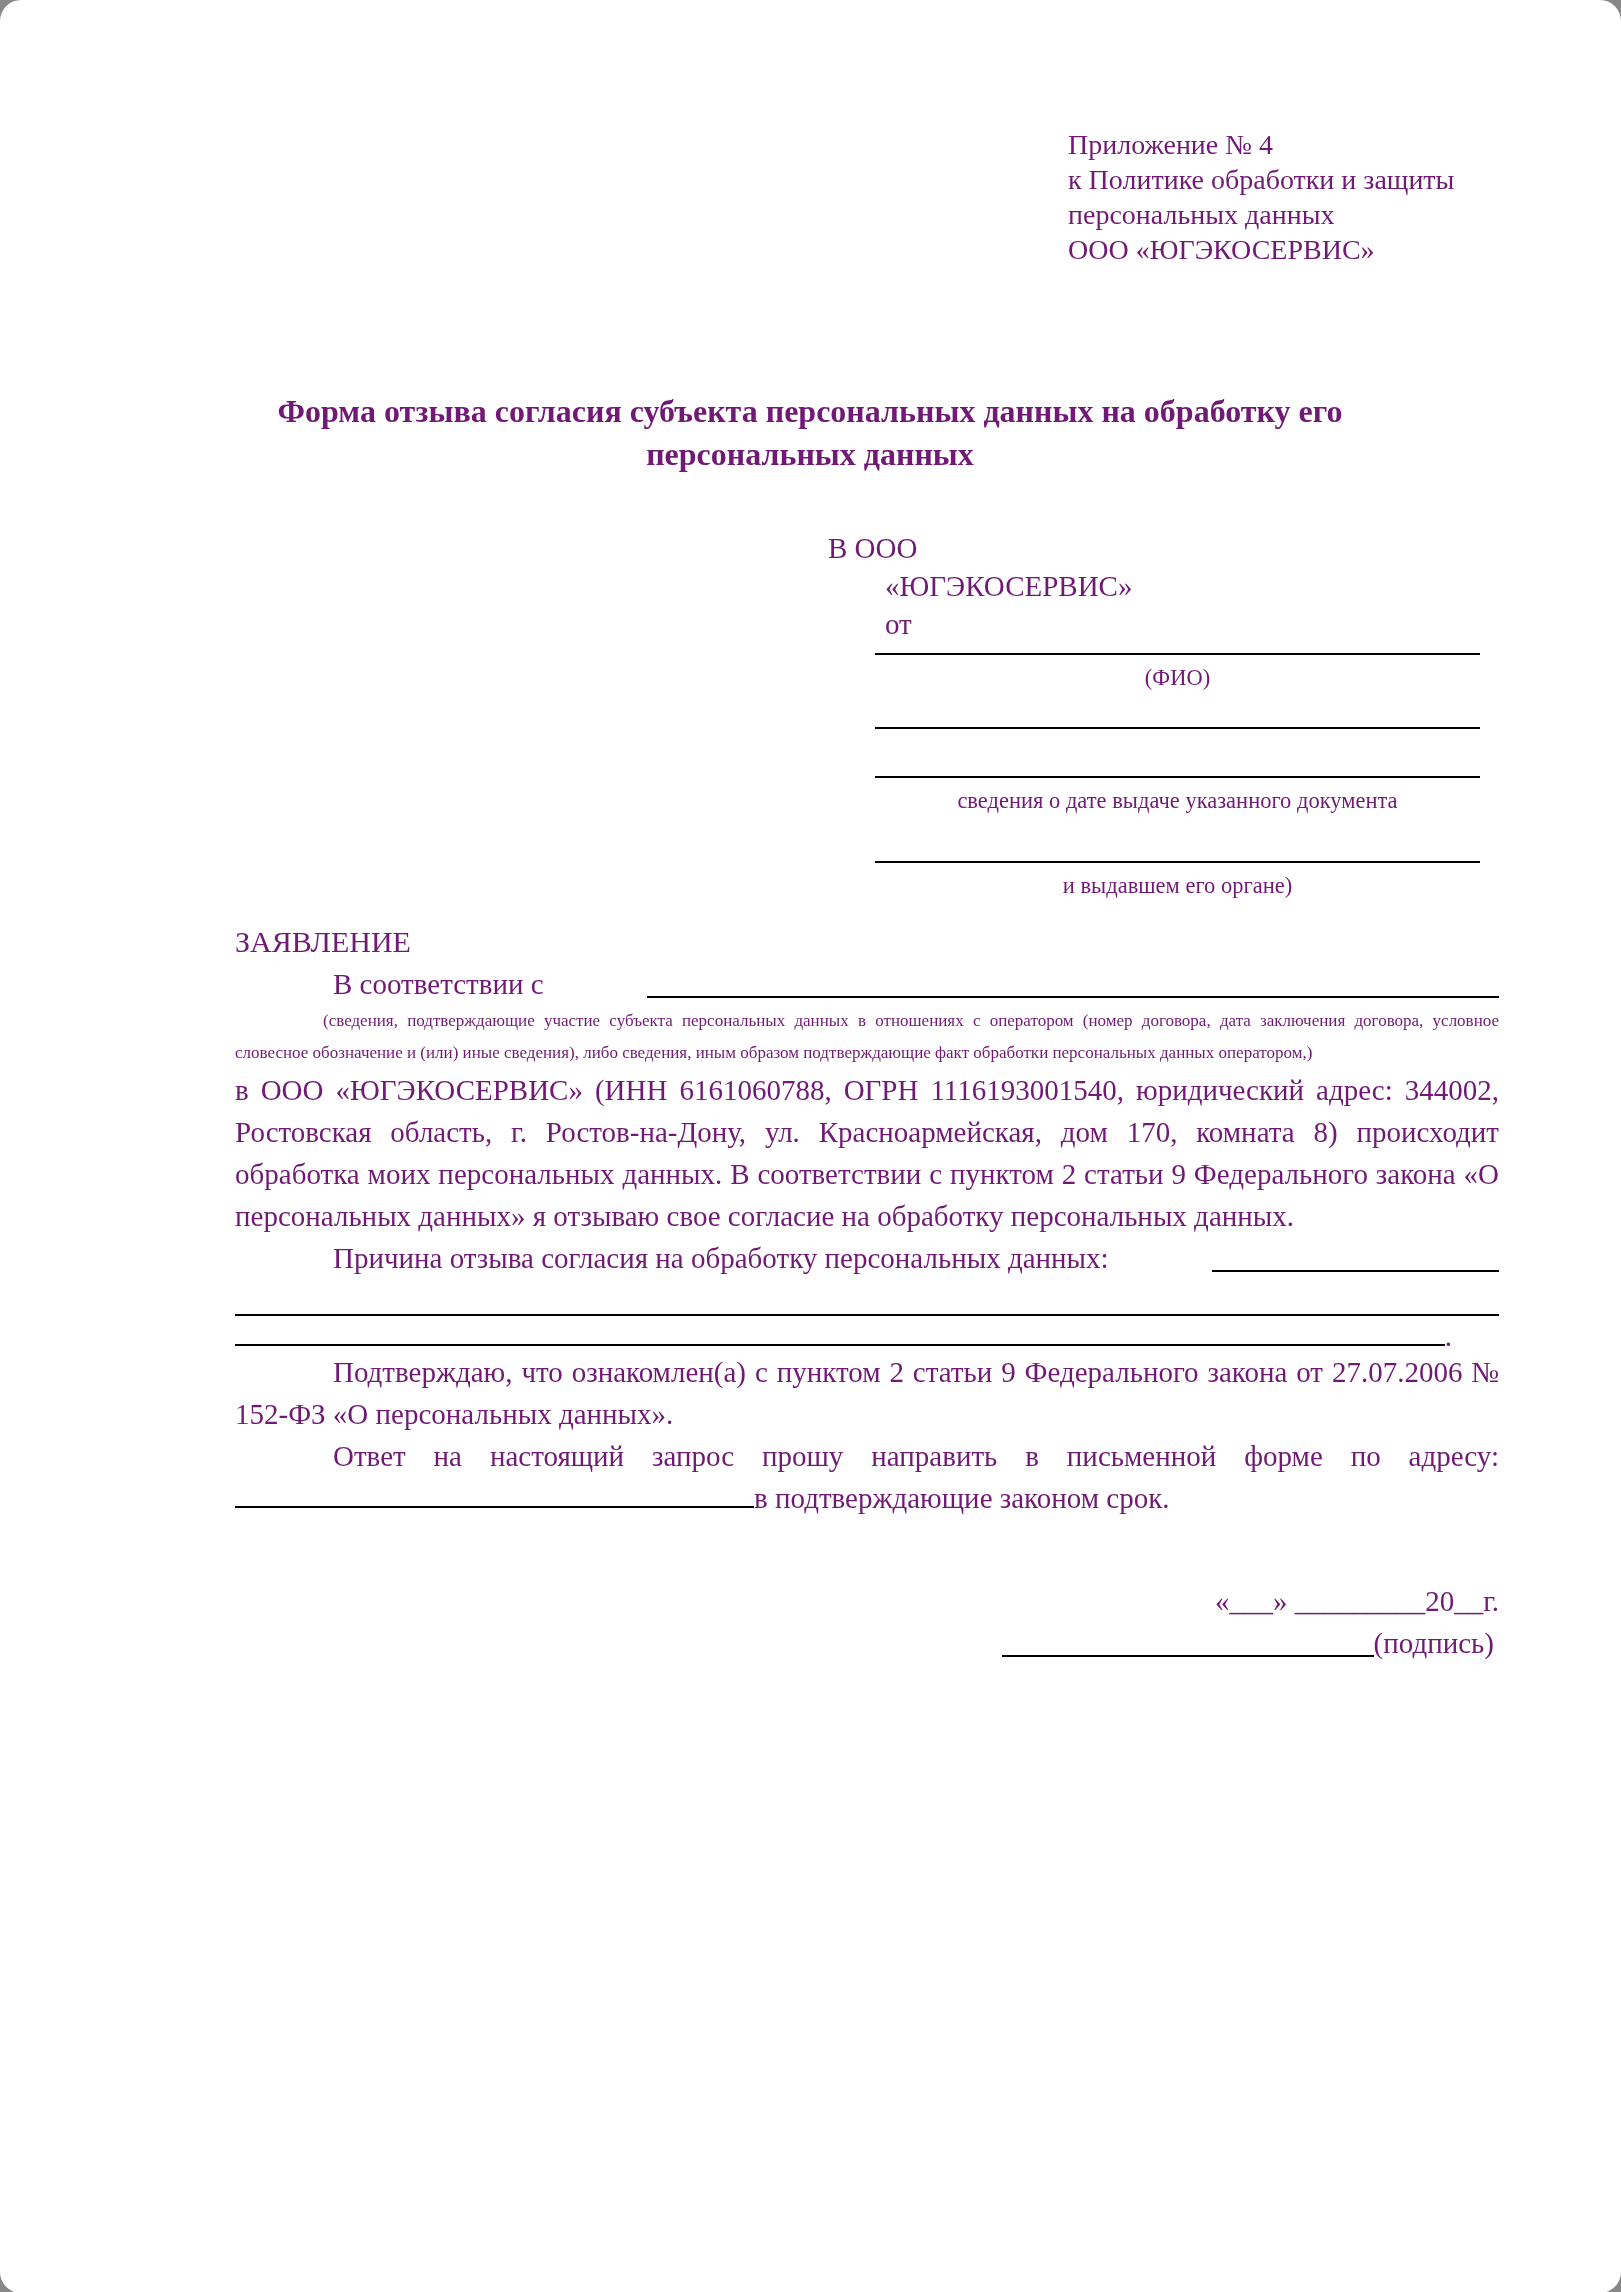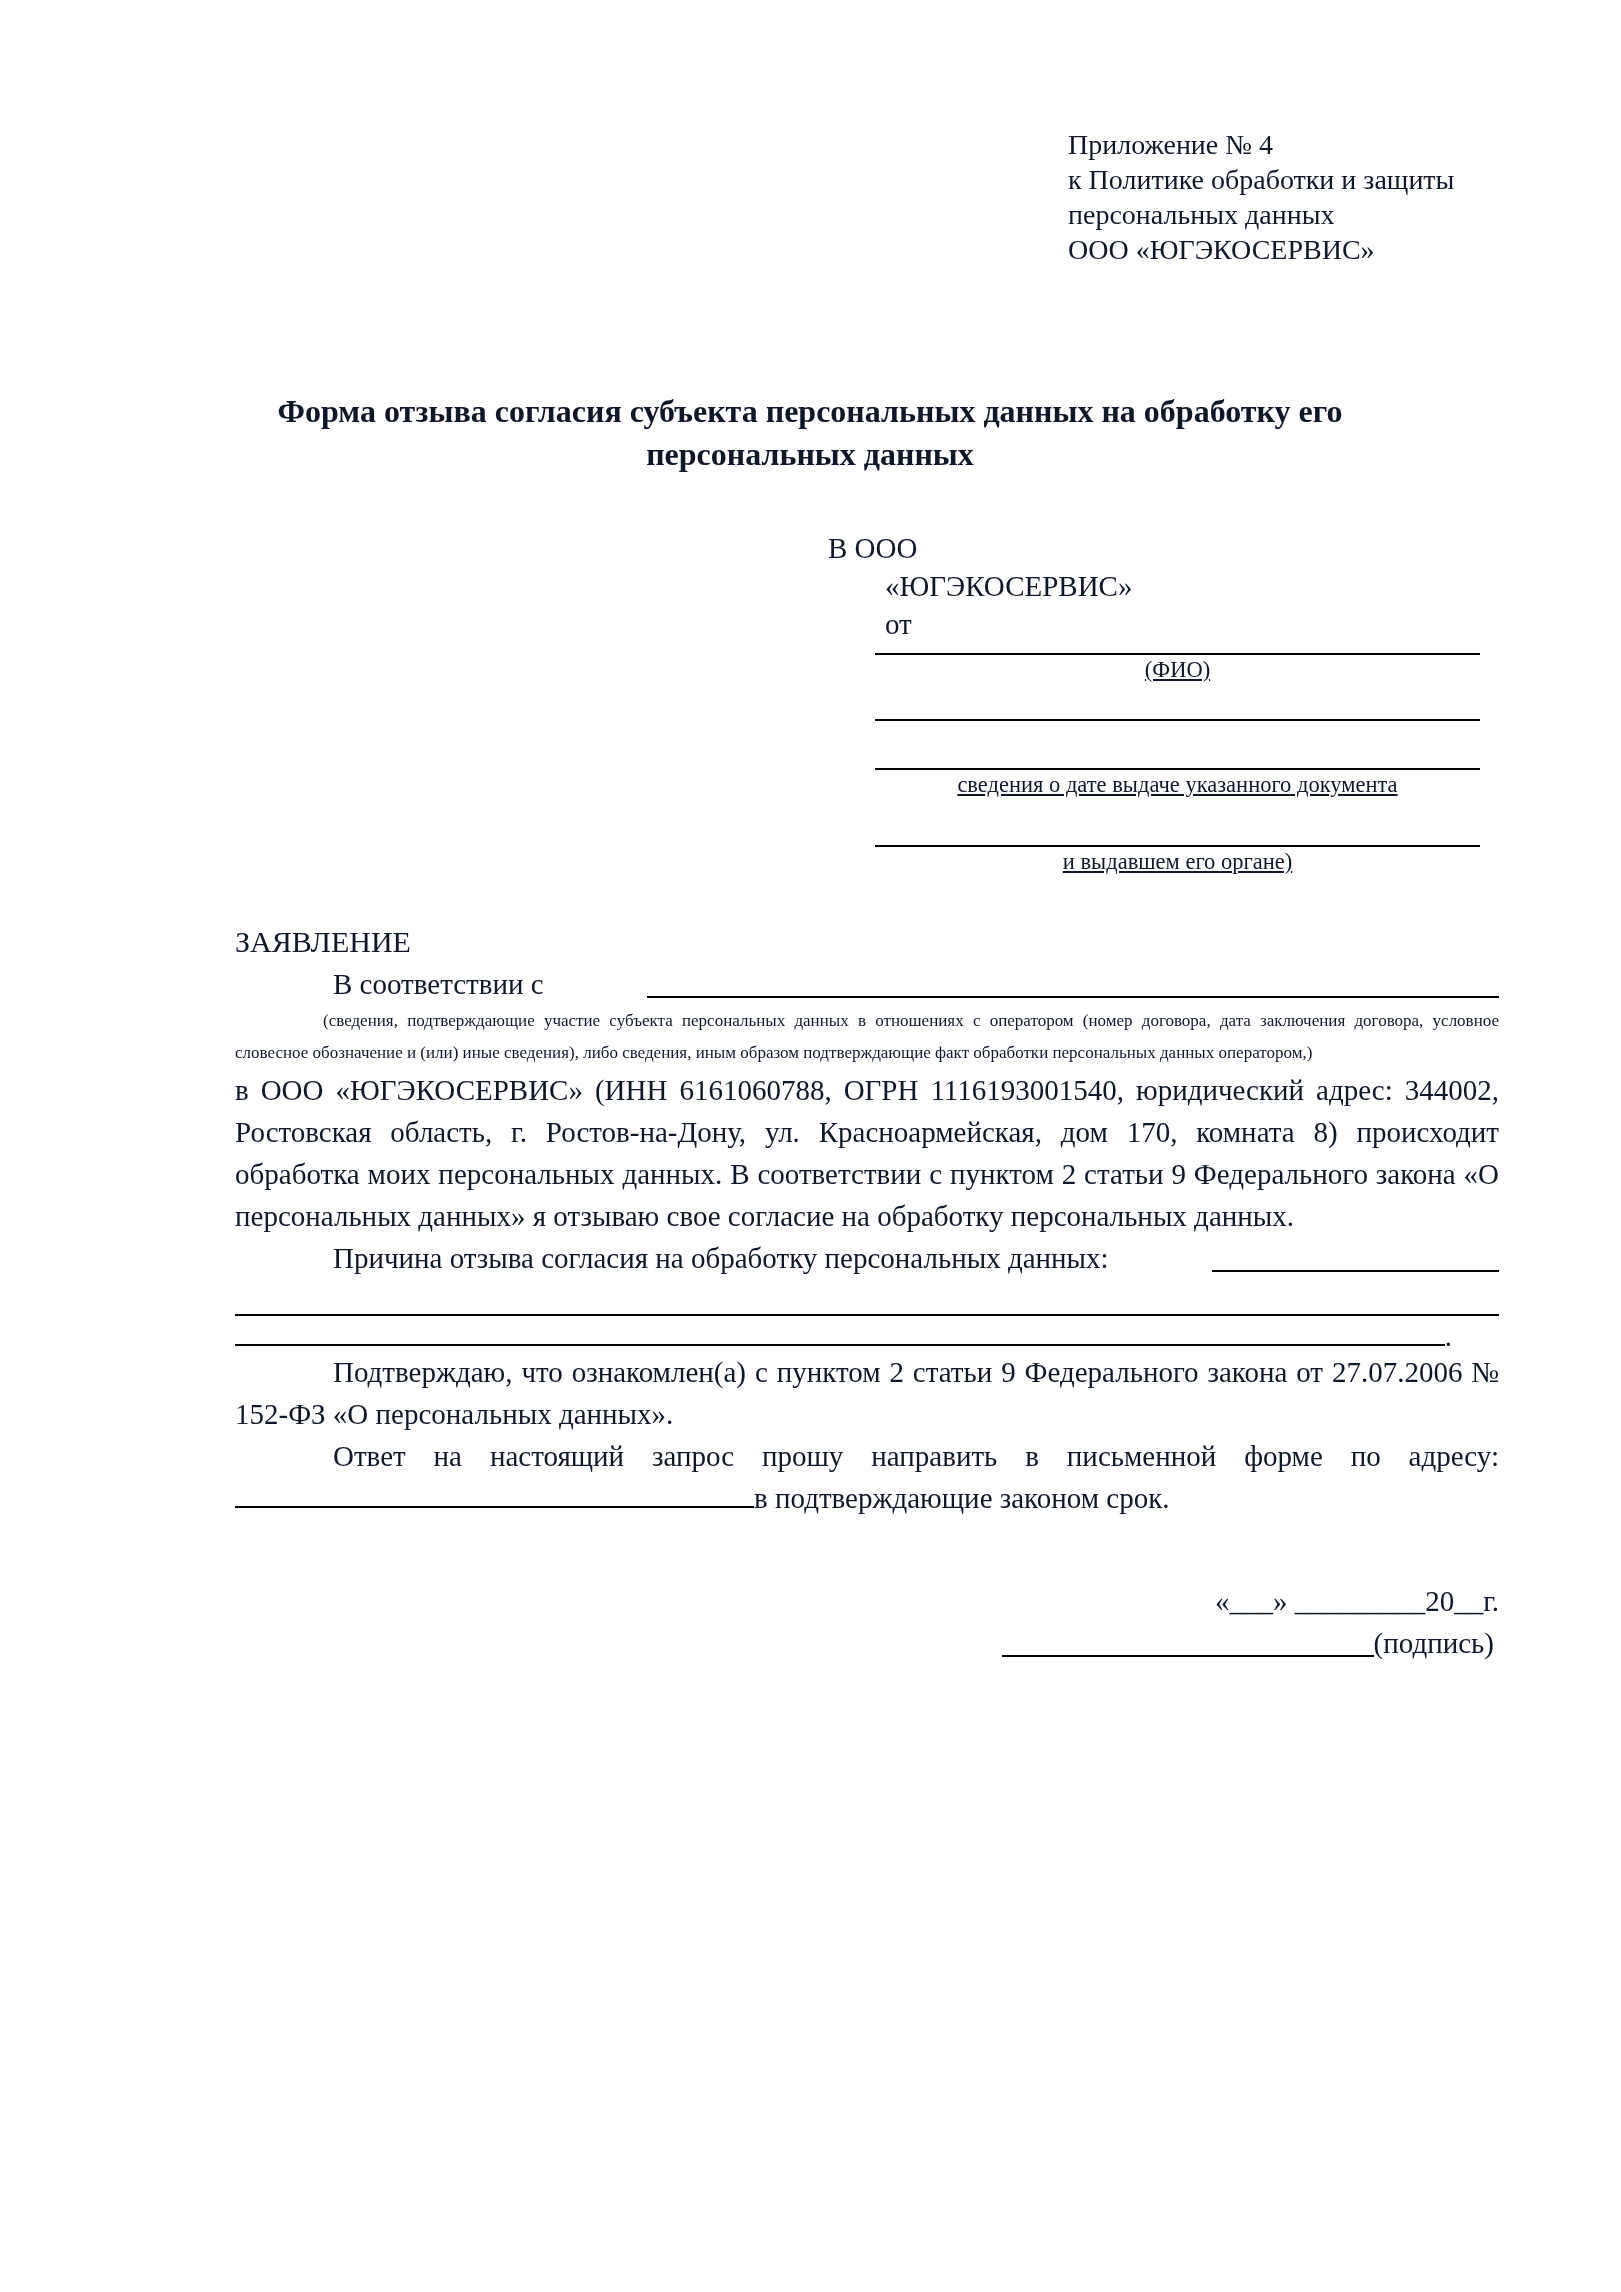--- a/index.html
+++ b/index.html
@@ -1,23 +1,24 @@
 <!DOCTYPE html>
 <html><head>
 <meta charset="utf-8">
 <style>
   html,body{margin:0;padding:0;background:#888;}
   .page{
     position:relative;
     width:1621px;height:2293px;
     margin:0 auto;
     background:#ffffff;
-    color:#0f172a;
+    color:#701a75;
     font-family:"Liberation Serif","DejaVu Serif",serif;
     overflow:hidden;
+    border-radius:21px;
   }
   
   .appendix{
     position:absolute;left:1068px;top:127px;
     font-size:28px;line-height:35px;
   }
   
   .doc-title{
     position:absolute;left:173px;top:390px;width:1274px;
     text-align:center;font-weight:bold;
@@ -29,21 +30,21 @@
     font-size:29px;line-height:38px;
   }
   .addr-indent{padding-left:57px;font-family:Liberation Serif, serif;}
   .addr-fields{margin-left:47px;}
   .u-line{border-bottom:2px solid #000;}
   .u1{height:9.8px;}
   .u2{height:37px;}
   .u3{height:47px;}
   .u4{height:47px;}
   .caption{
-    text-align:center;font-size:22.5px;line-height:25.5px;margin-top:2px;text-decoration:underline;
+    text-align:center;font-size:22.5px;line-height:25.5px;margin-top:10px;
   }
   
   .flow{
     position:absolute;left:235px;top:921px;width:1264px;
     font-size:29px;line-height:42px;
   }
   .statement-heading{font-size:30px;line-height:42px;}
   .row{display:flex;}
   .row .fill{flex:1;border-bottom:2px solid #000;margin-bottom:6.9px;}
   .indent{padding-left:98px;gap:48px;}

